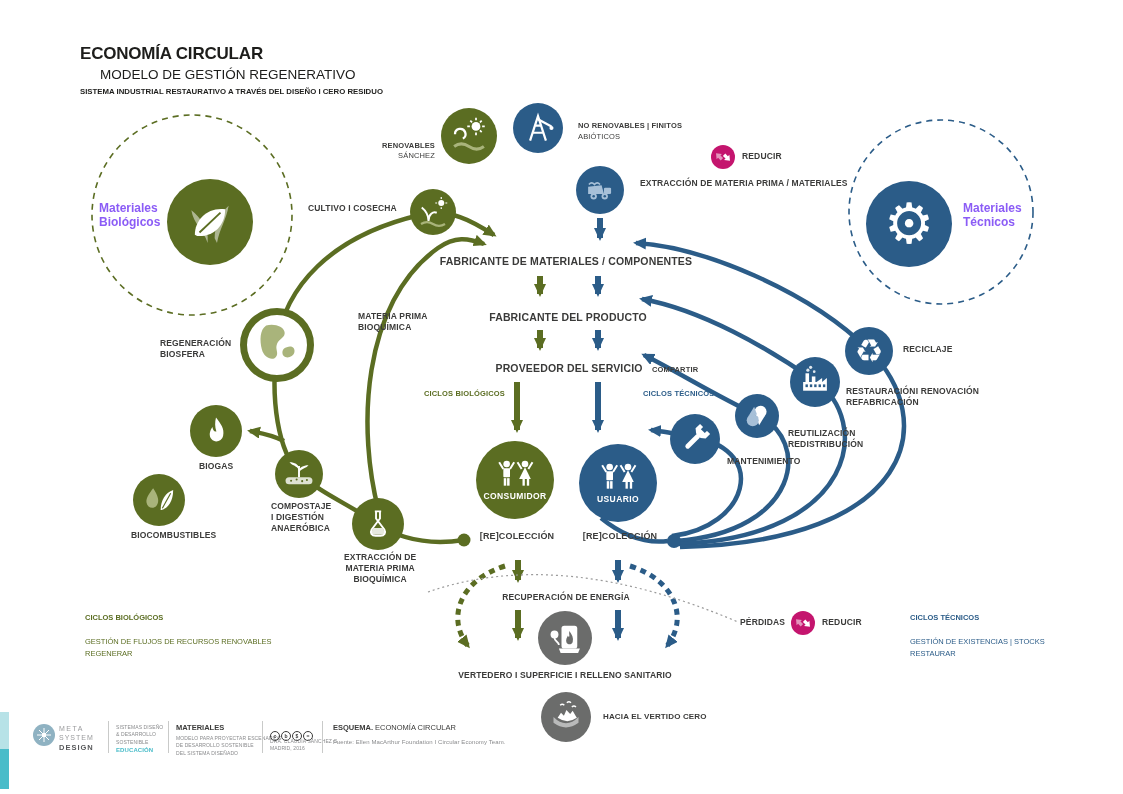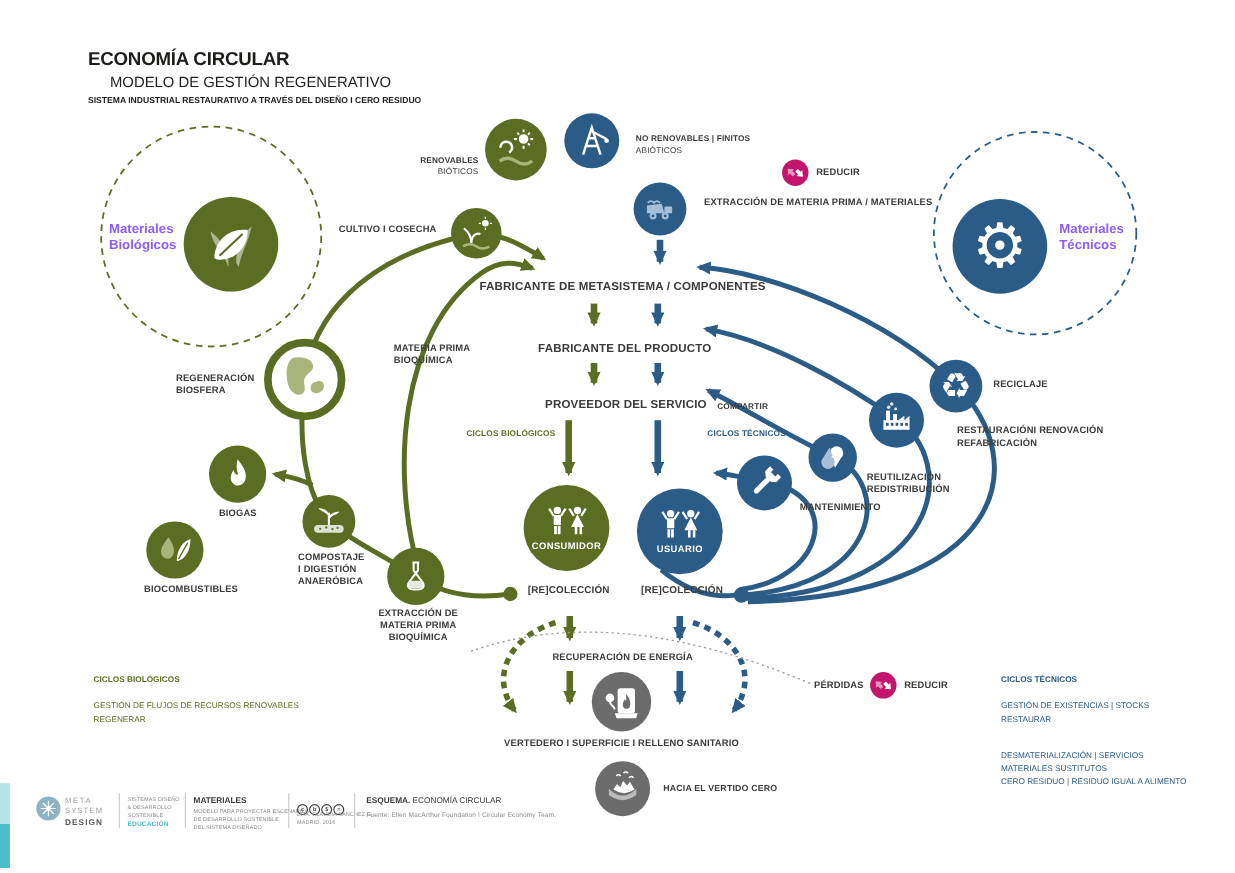--- a/index.html
+++ b/index.html
@@ -93,27 +93,27 @@
   <div class="title" style="left:80px;top:44px;font-size:17px;font-weight:700;letter-spacing:-.2px;">ECONOMÍA CIRCULAR</div>
   <div class="title" style="left:80px;top:67px;font-size:13.5px;font-weight:400;margin-left:20px;">MODELO DE GESTIÓN REGENERATIVO</div>
   <div class="title" style="left:80px;top:87px;font-size:7.8px;font-weight:700;">SISTEMA INDUSTRIAL RESTAURATIVO A TRAVÉS DEL DISEÑO I CERO RESIDUO</div>
 
   <div class="lbl big-mat" style="left:99px;top:202px;">Materiales
 Biológicos</div>
   <div class="lbl big-mat" style="left:963px;top:202px;">Materiales
 Técnicos</div>
 
   <div class="lbl" style="left:350px;top:141px;width:85px;text-align:right;font-size:7.5px;">RENOVABLES</div>
-  <div class="lbl light-w" style="left:350px;top:151px;width:85px;text-align:right;font-size:7.5px;">BIÓTICOS</div>
+  <div class="lbl light-w" style="left:350px;top:151px;width:85px;text-align:right;font-size:7.5px;">SÁNCHEZ</div>
   <div class="lbl" style="left:578px;top:121px;font-size:7.5px;">NO RENOVABLES | FINITOS</div>
   <div class="lbl light-w" style="left:578px;top:132px;font-size:7.5px;">ABIÓTICOS</div>
   <div class="lbl" style="left:742px;top:151px;">REDUCIR</div>
   <div class="lbl" style="left:640px;top:178px;">EXTRACCIÓN DE MATERIA PRIMA / MATERIALES</div>
 
-  <div class="lbl ctr chain" style="left:566px;top:255px;">FABRICANTE DE METASISTEMA / COMPONENTES</div>
+  <div class="lbl ctr chain" style="left:566px;top:255px;">FABRICANTE DE MATERIALES / COMPONENTES</div>
   <div class="lbl ctr chain" style="left:568px;top:311px;">FABRICANTE DEL PRODUCTO</div>
   <div class="lbl ctr chain" style="left:569px;top:362px;">PROVEEDOR DEL SERVICIO</div>
   <div class="lbl" style="left:652px;top:365px;font-size:7.5px;">COMPARTIR</div>
   <div class="lbl green-t" style="left:424px;top:389px;font-size:7.5px;">CICLOS BIOLÓGICOS</div>
   <div class="lbl blue-t" style="left:643px;top:389px;font-size:7.5px;">CICLOS TÉCNICOS</div>
   <div class="lbl ctr" style="left:517px;top:531px;font-size:9px;">[RE]COLECCIÓN</div>
   <div class="lbl ctr" style="left:620px;top:531px;font-size:9px;">[RE]COLECCIÓN</div>
 
   <div class="lbl" style="left:308px;top:203px;">CULTIVO I COSECHA</div>
   <div class="lbl" style="left:358px;top:311px;">MATERIA PRIMA
@@ -123,44 +123,41 @@
   <div class="lbl" style="left:199px;top:461px;">BIOGAS</div>
   <div class="lbl" style="left:131px;top:530px;">BIOCOMBUSTIBLES</div>
   <div class="lbl" style="left:271px;top:501px;">COMPOSTAJE
 I DIGESTIÓN
 ANAERÓBICA</div>
   <div class="lbl" style="left:344px;top:552px;text-align:center;">EXTRACCIÓN DE
 MATERIA PRIMA
 BIOQUÍMICA</div>
 
   <div class="lbl" style="left:903px;top:344px;">RECICLAJE</div>
-  <div class="lbl" style="left:846px;top:386px;margin-left:24px;">RESTAURACIÓNI RENOVACIÓN
+  <div class="lbl" style="left:846px;top:386px;">RESTAURACIÓNI RENOVACIÓN
 REFABRICACIÓN</div>
   <div class="lbl" style="left:788px;top:428px;">REUTILIZACIÓN
 REDISTRIBUCIÓN</div>
   <div class="lbl" style="left:727px;top:456px;">MANTENIMIENTO</div>
 
   <div class="lbl ctr" style="left:566px;top:592px;">RECUPERACIÓN DE ENERGÍA</div>
   <div class="lbl ctr" style="left:565px;top:670px;">VERTEDERO I SUPERFICIE I RELLENO SANITARIO</div>
   <div class="lbl" style="left:740px;top:617px;">PÉRDIDAS</div>
   <div class="lbl" style="left:822px;top:617px;">REDUCIR</div>
   <div class="lbl" style="left:603px;top:712px;font-size:8px;">HACIA EL VERTIDO CERO</div>
 
   <div class="legend green-t" style="left:85px;top:600px;">
     <div class="tt">CICLOS BIOLÓGICOS</div>
     <div style="font-weight:400;">GESTIÓN DE FLUJOS DE RECURSOS RENOVABLES
 REGENERAR</div>
   </div>
   <div class="legend blue-t" style="left:910px;top:600px;">
     <div class="tt">CICLOS TÉCNICOS</div>
     <div style="font-weight:400;">GESTIÓN DE EXISTENCIAS | STOCKS
 RESTAURAR</div>
-    <div style="font-weight:400;margin-top:9px;">DESMATERIALIZACIÓN | SERVICIOS
-MATERIALES SUSTITUTOS
-CERO RESIDUO | RESIDUO IGUAL A ALIMENTO</div>
   </div>
 
   <div class="circ g" style="left:167px;top:179px;width:86px;height:86px;">
     <svg width="56" height="56" viewBox="0 0 48 48">
       <path d="M22 42 C18 30 10 26 8 14 C16 20 20 28 22 36 Z" fill="rgba(255,255,255,.5)"></path>
       <path d="M30 42 C32 30 38 22 40 10 C32 17 28 28 28 38 Z" fill="rgba(255,255,255,.5)"></path>
       <path d="M11 35 C11 22 22 11 37 13 C37 28 26 37 13 36 Z" fill="#fff"></path>
       <path d="M15 33 L33 16" stroke="#5b6d22" stroke-width="1.6" fill="none"></path>
     </svg>
   </div>

